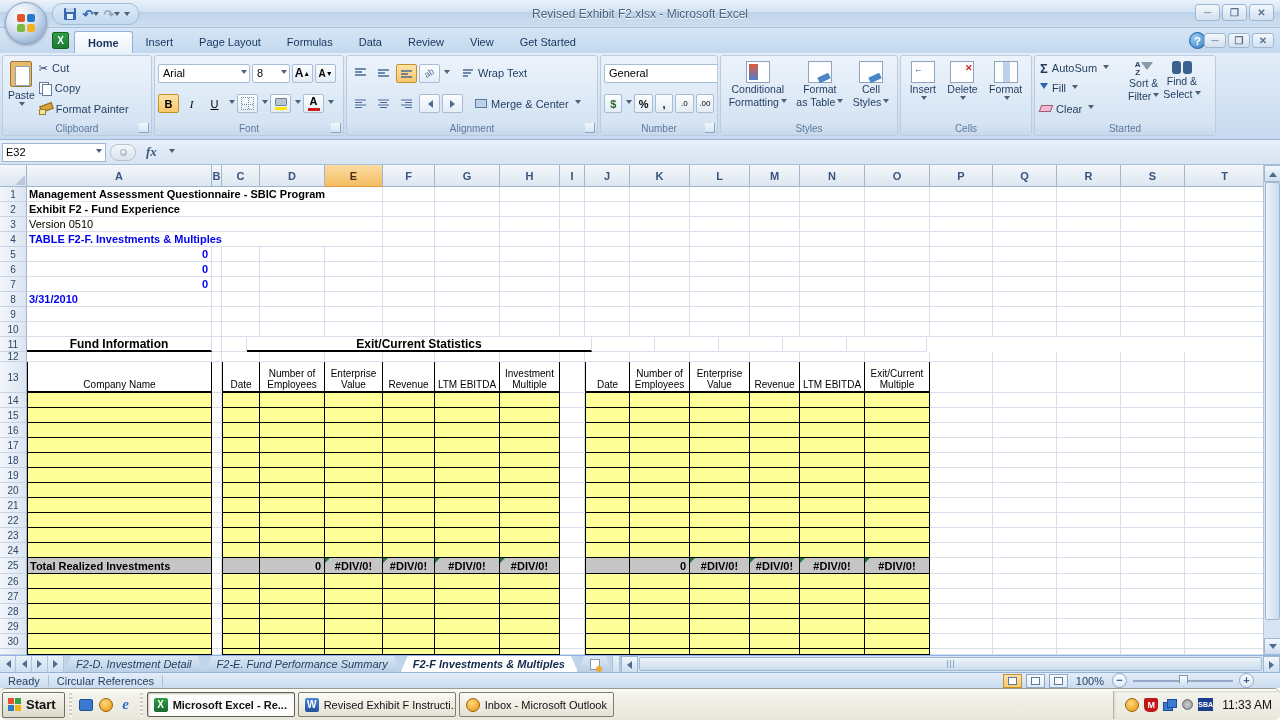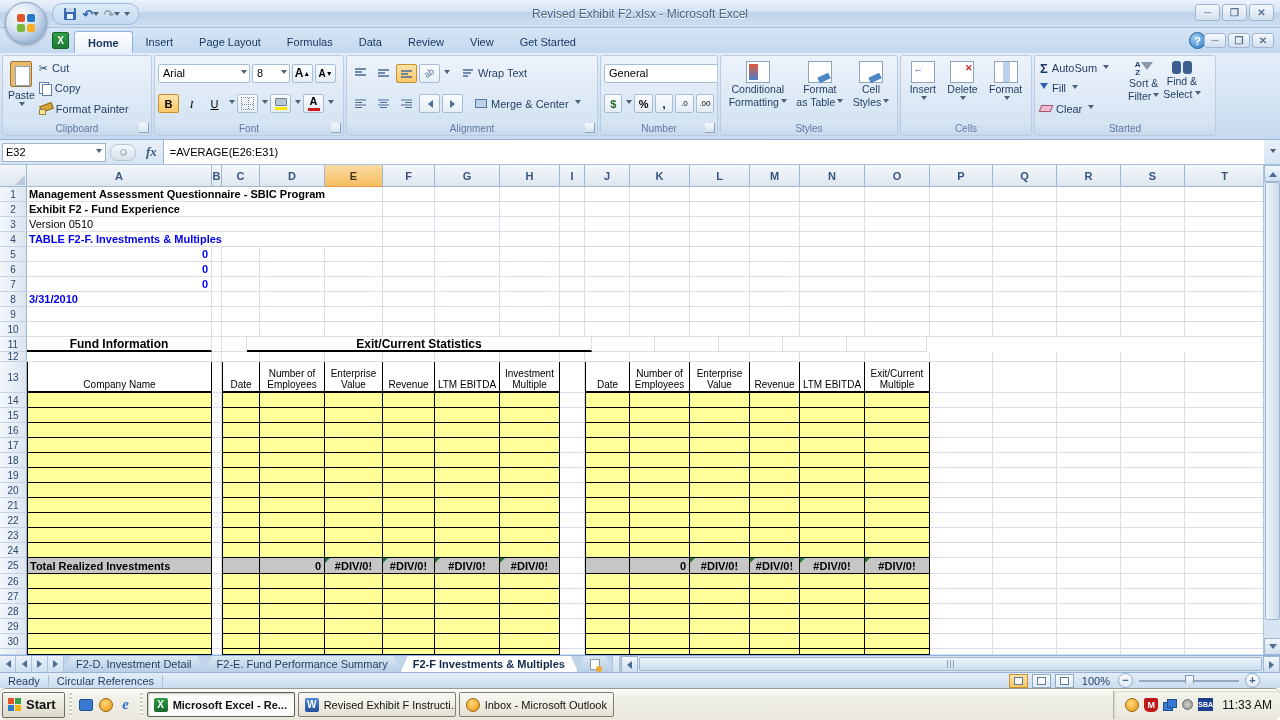--- a/index.html
+++ b/index.html
@@ -155,37 +155,37 @@
   .tri-l2 { border:4px solid transparent; border-right:5px solid #4c6e94; margin-left:-3px; }
   .tri-r2 { border:4px solid transparent; border-left:5px solid #4c6e94; margin-right:-3px; }
   #vthumb { position:absolute; top:17px; left:1px; width:15px; height:438px; background:linear-gradient(to right,#eef4fa,#cbdcee);
     border:1px solid #9fb8d2; border-radius:2px; }
   #vscroll .down { position:absolute; bottom:0; }
 
   
   #tabbar { position:absolute; top:655px; left:0; right:0; height:17px; background:#c0d4ea; display:flex; align-items:stretch; border-top:1px solid #8db2e3; }
   .nav { width:16px; display:flex; align-items:center; justify-content:center; background:linear-gradient(#e9f1f9,#cfe0f0); border-right:1px solid #aec4da; }
   .stab { display:flex; align-items:center; padding:4px 12px; font-size:11px; color:#1f3b5e;
-    background:linear-gradient(#dbe7f3,#b9cfe6); border-right:1px solid #8aa8c8; clip-path:polygon(7px 0,calc(100% - 7px) 0,100% 100%,0 100%); }
+    background:linear-gradient(#dbe7f3,#b9cfe6); border-right:1px solid #8aa8c8; clip-path:polygon(7px 0,calc(100% - 7px) 0,100% 100%,0 100%);font-style:italic; }
   .stab.active { background:#fff; font-weight:bold; color:#102a4c; }
   .plus-tab { width:34px; background:linear-gradient(#dbe7f3,#b9cfe6); clip-path:polygon(6px 0,calc(100% - 6px) 0,100% 100%,0 100%);
     display:flex; align-items:center; justify-content:center; }
   .sheeticon { width:10px; height:11px; background:#fff; border:1px solid #8899aa; position:relative; }
   .sheeticon::after { content:''; position:absolute; right:-3px; bottom:-3px; width:6px; height:6px; background:#f0a830; border-radius:50%; }
   #hscroll { flex:1; display:flex; align-items:stretch; background:#d8e4f1; border-left:1px solid #aec4da; }
   #hthumb { flex:1; margin:1px; background:linear-gradient(#eef4fa,#cbdcee); border:1px solid #9fb8d2; border-radius:2px;
     display:flex; align-items:center; justify-content:center; gap:2px; }
   #hthumb i { width:1px; height:8px; background:#8ca6c0; }
   .splitter { width:8px; background:linear-gradient(#e9f1f9,#cfe0f0); border-left:1px solid #aec4da; border-right:1px solid #aec4da; }
 
   
   #statusbar { position:absolute; top:672px; left:0; right:0; height:16px; background:linear-gradient(#e3edf8,#cbdcf0);
     border-top:1px solid #95b3d7; display:flex; align-items:center; font-size:11px; color:#1f3b5e; }
   #statusbar .sep { width:1px; height:12px; background:#a9bfd6; margin:0 8px; }
-  #status-right { margin-left:auto; display:flex; align-items:center; gap:4px; padding-right:20px; }
+  #status-right { margin-left:auto; display:flex; align-items:center; gap:4px; padding-right:26px; }
   .viewbtn { width:19px; height:14px; border:1px solid #8fa8c4; background:linear-gradient(#fbfdfe,#dfe9f4); display:flex; align-items:center; justify-content:center; }
   .viewbtn.on { background:linear-gradient(#fde3a7,#f9c868); border-color:#c2922e; }
   .vb-ic { width:9px; height:8px; border:1px solid #5a7a9c; background:#fff; }
   .zoombtn { width:15px; height:15px; border-radius:50%; border:1px solid #8fa8c4; background:linear-gradient(#fbfdfe,#dfe9f4);
     display:flex; align-items:center; justify-content:center; font-weight:bold; color:#44618a; font-size:11px; line-height:1; }
   #zoomtrack { width:100px; height:2px; background:#93a9c4; position:relative; margin:0 2px; }
   #zoomslider { position:absolute; left:46px; top:-5px; width:9px; height:12px; background:linear-gradient(#fbfdfe,#cfdeee);
     border:1px solid #7e99b8; clip-path:polygon(0 0,100% 0,100% 70%,50% 100%,0 70%); }
 
   
@@ -546,23 +546,20 @@
 
 <div id="fbar">
   <div id="namebox">
       <span>E32</span>
       <span class="dd"></span>
     </div>
   <div id="fb-dot">
       <i></i>
     </div>
   <span id="fx">fx</span>
-  <div id="formula-input">
-      <span>=AVERAGE(E26:E31)</span>
-    </div>
   <div id="fbar-chev">
       <span class="dd"></span>
     </div>
 </div>
 
 <div id="grid">
   <div id="colhdr">
     <i class="corner"></i>
     <b class="ch cA">A</b>
     <b class="ch cB">B</b>

